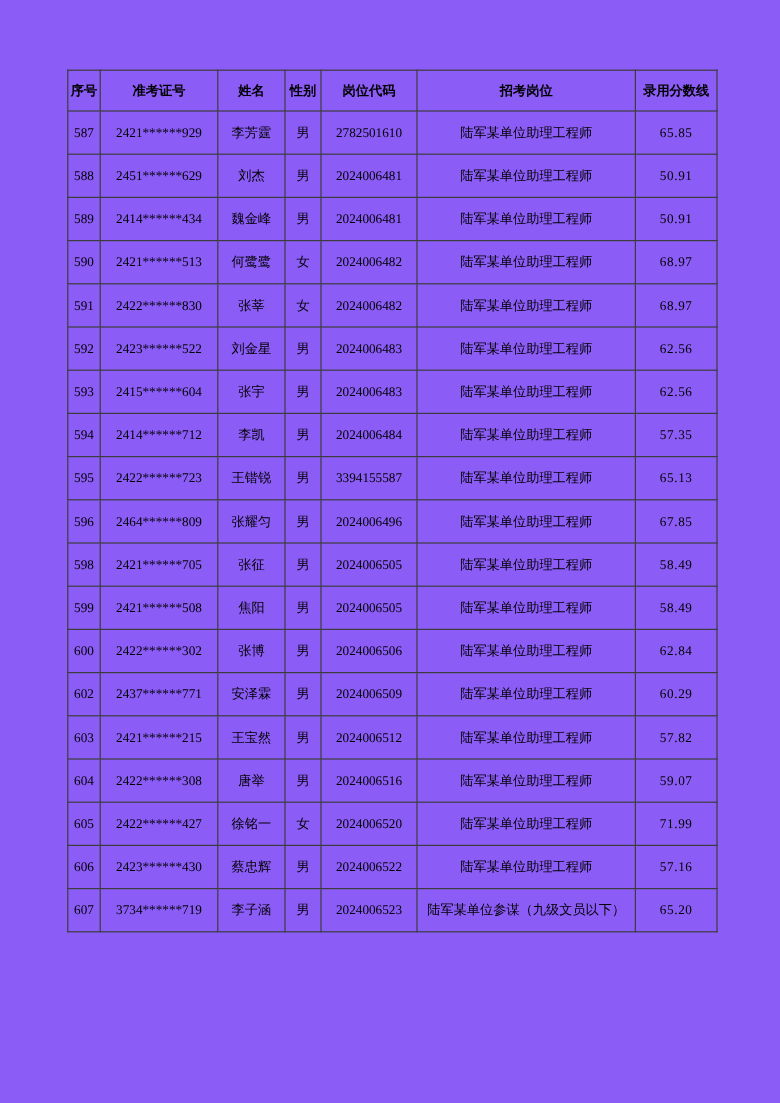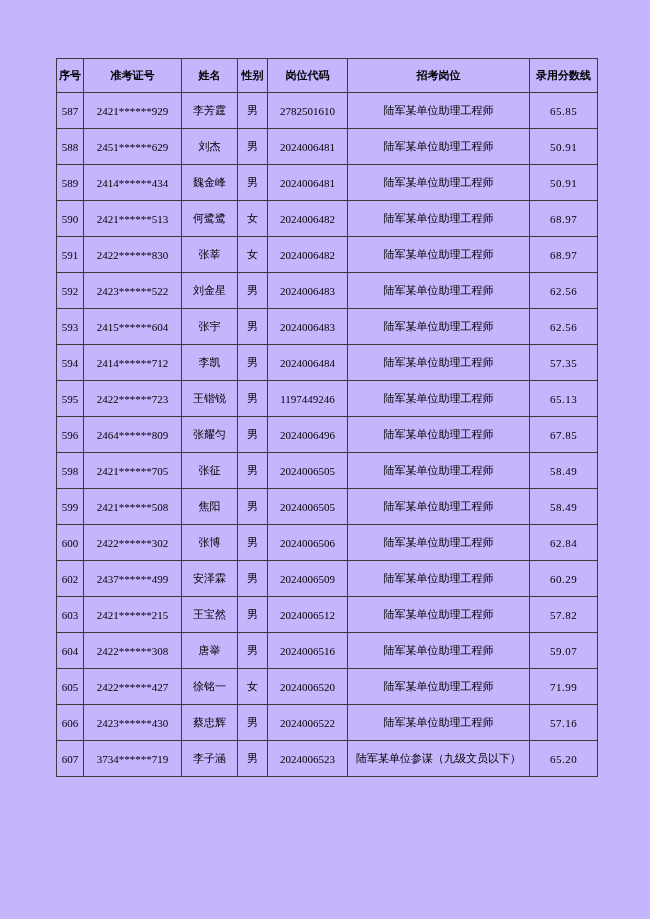--- a/index.html
+++ b/index.html
@@ -8,21 +8,21 @@
     background: #ffffff;
     width: 650px;
     height: 919px;
     font-family: "Liberation Serif", "DejaVu Serif", serif;
     color: #000000;
   }
   .page {
     position: relative;
     width: 650px;
     height: 919px;
-    background: #c4b5fd;
+    background: #8b5cf6;
     overflow: hidden;
   }
   table.score-table {
     position: absolute;
     left: 56px;
     top: 58px;
     border-collapse: collapse;
     table-layout: fixed;
     font-size: 11px;
   }
@@ -153,21 +153,21 @@
           <td class="col-gender">男</td>
           <td class="col-code">2024006484</td>
           <td class="col-position">陆军某单位助理工程师</td>
           <td class="col-score">57.35</td>
         </tr>
         <tr>
           <td class="col-serial">595</td>
           <td class="col-ticket">2422******723</td>
           <td class="col-name">王锴锐</td>
           <td class="col-gender">男</td>
-          <td class="col-code">1197449246</td>
+          <td class="col-code">3394155587</td>
           <td class="col-position">陆军某单位助理工程师</td>
           <td class="col-score">65.13</td>
         </tr>
         <tr>
           <td class="col-serial">596</td>
           <td class="col-ticket">2464******809</td>
           <td class="col-name">张耀匀</td>
           <td class="col-gender">男</td>
           <td class="col-code">2024006496</td>
           <td class="col-position">陆军某单位助理工程师</td>
@@ -195,21 +195,21 @@
           <td class="col-serial">600</td>
           <td class="col-ticket">2422******302</td>
           <td class="col-name">张博</td>
           <td class="col-gender">男</td>
           <td class="col-code">2024006506</td>
           <td class="col-position">陆军某单位助理工程师</td>
           <td class="col-score">62.84</td>
         </tr>
         <tr>
           <td class="col-serial">602</td>
-          <td class="col-ticket">2437******499</td>
+          <td class="col-ticket">2437******771</td>
           <td class="col-name">安泽霖</td>
           <td class="col-gender">男</td>
           <td class="col-code">2024006509</td>
           <td class="col-position">陆军某单位助理工程师</td>
           <td class="col-score">60.29</td>
         </tr>
         <tr>
           <td class="col-serial">603</td>
           <td class="col-ticket">2421******215</td>
           <td class="col-name">王宝然</td>

